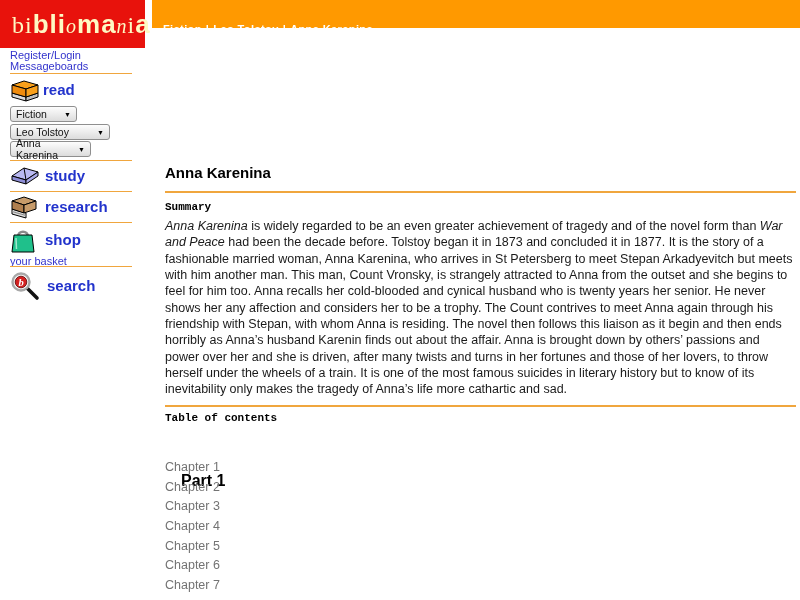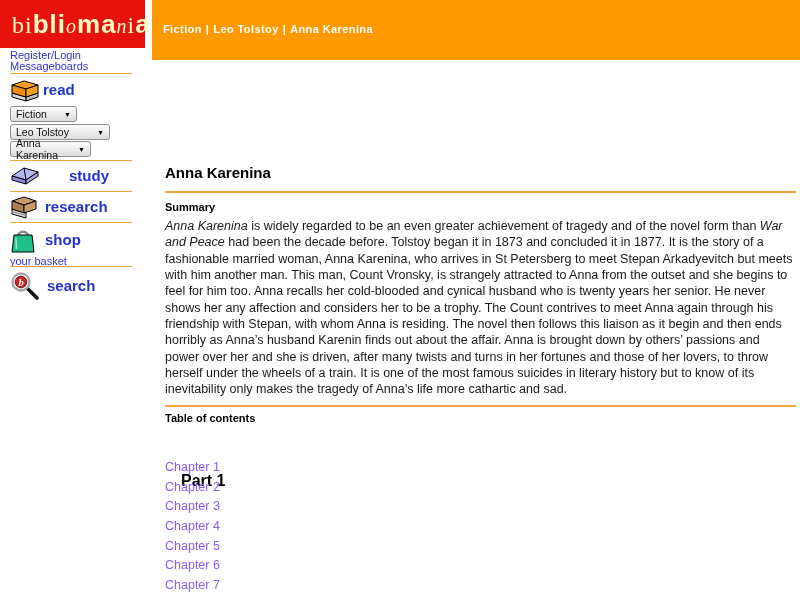--- a/index.html
+++ b/index.html
@@ -6,21 +6,21 @@
   body{
     width:800px;height:600px;position:relative;overflow:hidden;
     background:#ffffff;font-family:"Liberation Sans",sans-serif;
   }
   
   .logo-box{position:absolute;left:0;top:0;width:145px;height:48px;background:#e8120c;cursor:pointer;}
   .logo{position:absolute;left:12px;top:6px;color:#fef9c3;white-space:nowrap;line-height:36px;letter-spacing:1px;}
   .seg-serif{font-family:"Liberation Serif",serif;font-weight:400;font-size:24px;}
   .seg-bold{font-family:"Liberation Sans",sans-serif;font-weight:700;font-size:26px;}
   .seg-italic{font-family:"Liberation Serif",serif;font-style:italic;font-weight:400;font-size:20px;}
-  .top-bar{position:absolute;left:152px;top:0;right:0;height:60px;background:#ff9900;}
+  .top-bar{position:absolute;left:152px;top:0;right:0;height:28px;background:#ff9900;}
   .breadcrumb{position:absolute;left:11px;top:23px;color:#ffffff;font-size:11px;font-weight:700;letter-spacing:0.4px;white-space:nowrap;}
   .breadcrumb .crumb{cursor:pointer;}
   .breadcrumb .sep{padding:0 4px;}
   
   .sidebar{position:absolute;left:10px;top:0;width:132px;height:496px;}
   .side-links{position:absolute;left:0;font-size:11px;line-height:11px;}
   .side-links a{display:block;color:#3333cc;text-decoration:none;cursor:pointer;}
   .top-links{top:50px;}
   .bottom-links{top:299px;font-size:10.8px;line-height:10.8px;}
   .side-hr{position:absolute;left:0;width:122px;border:none;border-top:1px solid #f0a63e;margin:0;}
@@ -32,29 +32,29 @@
       background:linear-gradient(#fdfdfd,#dcdcdc);border:1px solid #8f8f8f;border-radius:3px;
       font-size:10.5px;color:#111;display:flex;align-items:center;justify-content:space-between;
       padding:0 5px;cursor:pointer;}
   .dd .arrow{font-size:7px;color:#000;margin-left:6px;}
   .dd1{top:106px;width:67px;} .dd2{top:124px;width:100px;} .dd3{top:141px;width:81px;}
   
   .main{position:absolute;left:165px;top:0;width:631px;}
   .page-title{position:absolute;top:164px;left:0;font-size:15px;font-weight:700;color:#000;margin:0;}
   .rule{position:absolute;left:0;width:631px;border:none;border-top:2px solid #f0a63e;margin:0;}
   .rule1{top:191px;} .rule2{top:405px;}
-  .mini-h{position:absolute;left:0;font-size:11px;font-weight:700;color:#000;margin:0;}
+  .mini-h{position:absolute;left:0;font-size:11px;font-weight:700;color:#000;margin:0;font-family:Liberation Mono, monospace;}
   .summary-h{top:201px;} .toc-h{top:412px;}
   .summary-p{position:absolute;top:218px;left:0;width:631px;margin:0;
              font-size:12.5px;line-height:16.35px;color:#1a1a1a;}
   .summary-p .it{font-style:italic;}
   .part-label{position:absolute;top:456px;left:0;font-size:16px;font-weight:700;color:#000;margin:16px;}
   .chapters{position:absolute;top:461px;left:0;}
   .chapters a{display:block;font-size:12.5px;line-height:12.5px;margin-bottom:7.2px;
-              color:#8b5cf6;text-decoration:none;cursor:pointer;}
+              color:#737373;text-decoration:none;cursor:pointer;}
 </style>
 </head>
 <body>
 
 <div class="logo-box">
   <div class="logo">
     <span class="seg-serif">bi</span><span class="seg-bold">bli</span><span class="seg-italic">o</span><span class="seg-bold">ma</span><span class="seg-italic">n</span><span class="seg-serif">i</span><span class="seg-bold">a</span>
   </div>
 </div>
 
@@ -100,21 +100,21 @@
   <hr class="side-hr hr2">
 
   <span class="nav-icon" style="top:164px;">
     <svg width="30" height="24" viewBox="0 0 30 24">
       <polygon points="2,12 14,4 28,8 16,16" fill="#b9b9f2" stroke="#000" stroke-width="1"></polygon>
       <line x1="14" y1="4" x2="16" y2="16" stroke="#000" stroke-width="1"></line>
       <polygon points="2,12 16,16 16,20 2,16" fill="#8f8fd8" stroke="#000" stroke-width="1"></polygon>
       <polygon points="16,16 28,8 28,12 16,20" fill="#a8a8e8" stroke="#000" stroke-width="1"></polygon>
     </svg>
   </span>
-  <a class="nav-label" style="left:35px;top:167px;margin-left:24px;">study</a>
+  <a class="nav-label" style="left:35px;top:167px;">study</a>
 
   <hr class="side-hr hr3">
 
   <span class="nav-icon" style="top:195px;">
     <svg width="30" height="26" viewBox="0 0 30 26">
       <polygon points="2,14 16,18 16,23 2,19" fill="#d9d9d9" stroke="#000" stroke-width="1"></polygon>
       <line x1="2" y1="16.5" x2="16" y2="20.5" stroke="#8a8a8a" stroke-width="1"></line>
       <polygon points="2,6 14,2 26,6 14,10" fill="#c79b6a" stroke="#000" stroke-width="1"></polygon>
       <polygon points="2,6 14,10 14,18 2,14" fill="#b07f4e" stroke="#000" stroke-width="1"></polygon>
       <polygon points="14,10 26,6 26,14 14,18" fill="#c79b6a" stroke="#000" stroke-width="1"></polygon>

